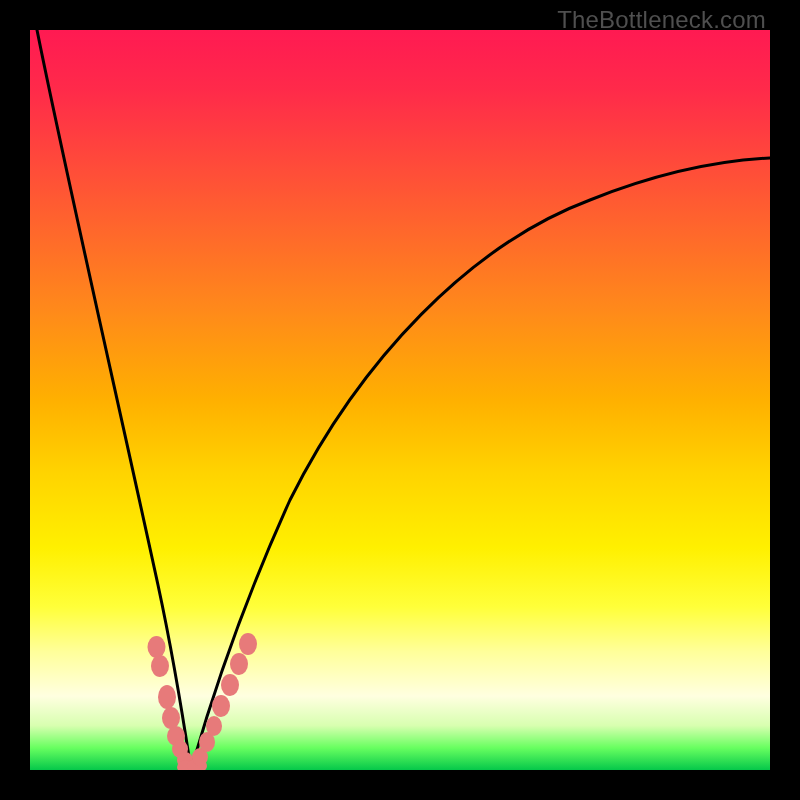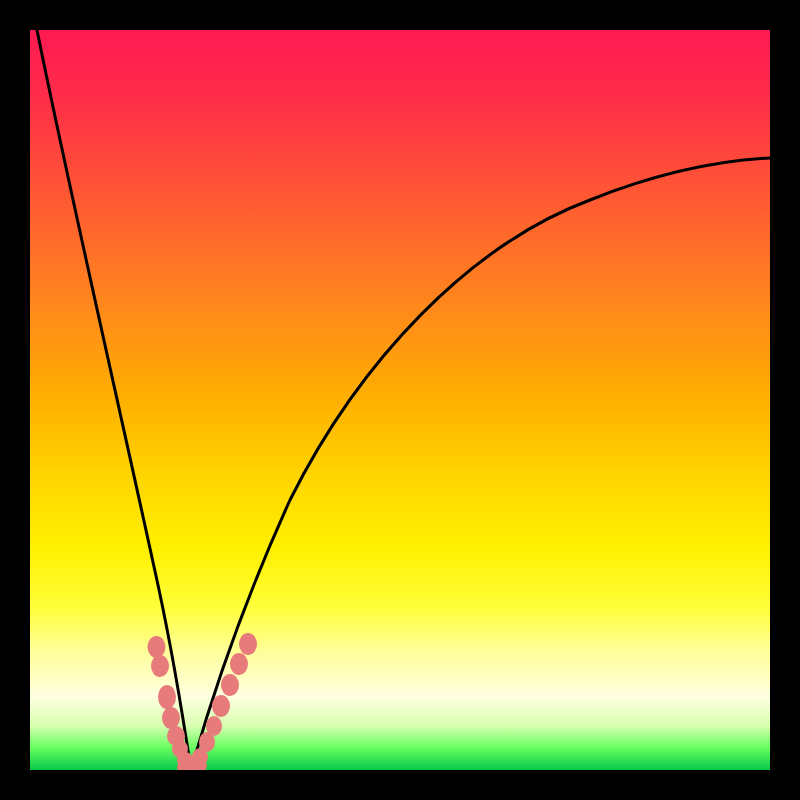--- a/index.html
+++ b/index.html
@@ -89,13 +89,14 @@
         <ellipse cx="177" cy="712" rx="8" ry="10" fill="#e77a7a" stroke="#7a2626" stroke-width="0"></ellipse>
         <ellipse cx="184" cy="696" rx="8" ry="10" fill="#e77a7a" stroke="#7a2626" stroke-width="0"></ellipse>
         <ellipse cx="191" cy="676" rx="9" ry="11" fill="#e77a7a" stroke="#7a2626" stroke-width="0"></ellipse>
         <ellipse cx="200" cy="655" rx="9" ry="11" fill="#e77a7a" stroke="#7a2626" stroke-width="0"></ellipse>
         <ellipse cx="209" cy="634" rx="9" ry="11" fill="#e77a7a" stroke="#7a2626" stroke-width="0"></ellipse>
         <ellipse cx="218" cy="614" rx="9" ry="11" fill="#e77a7a" stroke="#7a2626" stroke-width="0"></ellipse>
       </g>
     </svg>
   </div>
 
+  <div class="watermark">TheBottleneck.com</div>
 </div>
 
 </body></html>

